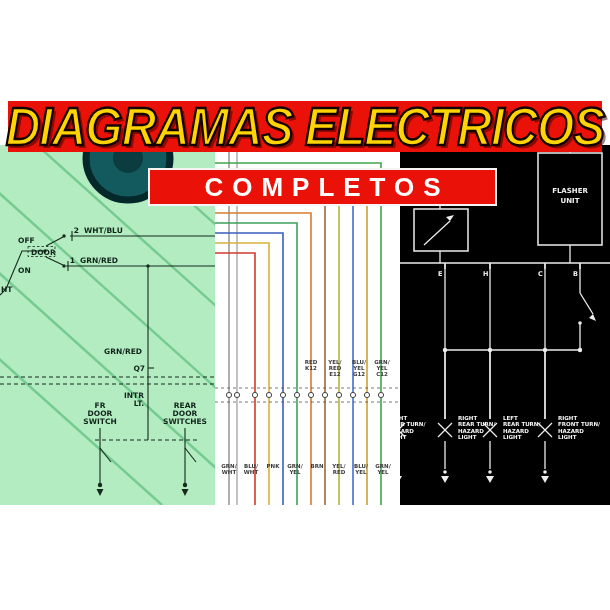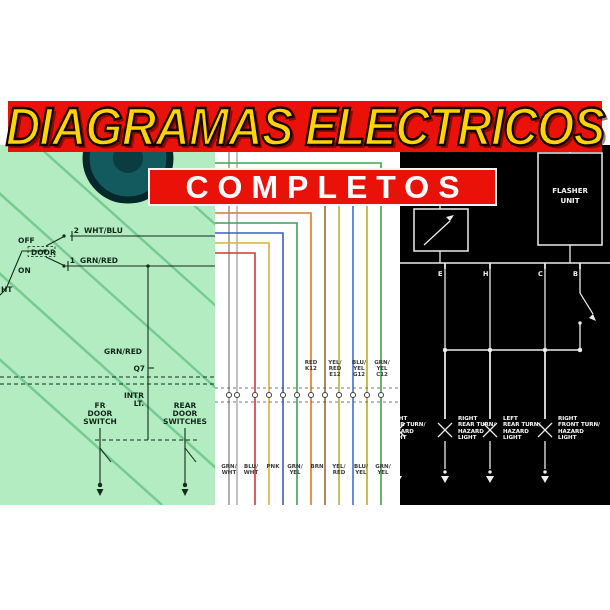--- a/index.html
+++ b/index.html
@@ -16,21 +16,21 @@
   .panel svg{position:absolute;left:0;top:0;display:block}
 
   
   .title-banner{position:absolute;left:8px;top:101px;width:594px;height:51px;background:#ea1208;
     display:flex;align-items:center;justify-content:center;z-index:5}
   .title-text{font-family:"Liberation Sans",sans-serif;font-size:48px;font-weight:bold;font-style:italic;
     color:#ffd400;letter-spacing:-1px;white-space:nowrap;transform:scaleY(1.12);
     -webkit-text-stroke:2.2px #160101;text-shadow:3px 3px 0 rgba(46,0,0,.5)}
   .subtitle-banner{position:absolute;left:148px;top:168px;width:349px;height:38px;background:#ea1208;
     border:2px solid #f4f4f4;display:flex;align-items:center;justify-content:center;z-index:6}
-  .subtitle-text{font-family:"Liberation Sans",sans-serif;font-size:32px;font-weight:bold;color:#fff;
+  .subtitle-text{font-family:"Liberation Sans",sans-serif;font-size:26px;font-weight:bold;color:#fff;
     letter-spacing:9px;white-space:nowrap;padding-left:9px}
 
   
   .diag-g line{stroke:#67c386;stroke-width:2.5;opacity:.8}
   .wire-g line,.wire-g polyline,.wire-g path{stroke:#15291d;stroke-width:1.1;fill:none}
   .wire-g .dot{fill:#15291d;stroke:none}
   .wire-g .dash{stroke-dasharray:4 3;stroke-width:1}
   .wire-g .dashr{fill:none;stroke:#15291d;stroke-width:.8;stroke-dasharray:2.5 2}
   .lt-g text{font-family:"DejaVu Sans",sans-serif;font-size:7.5px;font-weight:bold;fill:#10251a}
   text.end{text-anchor:end}

